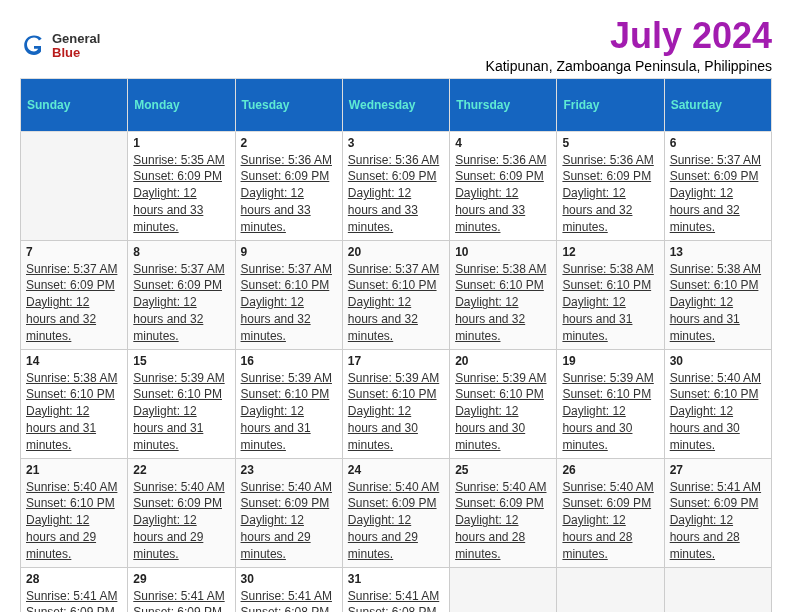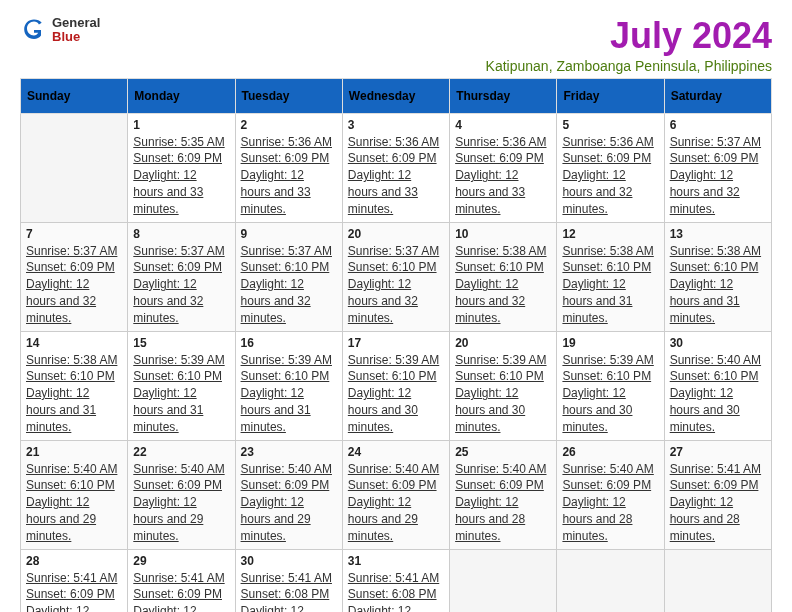--- a/index.html
+++ b/index.html
@@ -19,21 +19,21 @@
     }
     .header {
       display: flex;
       align-items: flex-start;
       justify-content: space-between;
       margin-bottom: 4px;
     }
     .logo {
       display: flex;
       align-items: center;
-      margin-top: 0;
+      margin-top: 16px;
     }
     .logo-text {
       display: flex;
       flex-direction: column;
       font-size: 13px;
       font-weight: bold;
       line-height: 1.1;
     }
     .logo-text .general { color: #333; }
     .logo-text .blue { color: #b91c1c; }
@@ -46,36 +46,36 @@
       text-align: right;
     }
     .month-title {
       font-size: 36px;
       font-weight: bold;
       color: #a21caf;
       line-height: 1.1;
     }
     .location-title {
       font-size: 14px;
-      color: #4d7c0f;
+      color: #000000;
       margin-top: 2px;
     }
     .calendar {
       flex: 1;
       border-collapse: collapse;
       width: 100%;
       table-layout: fixed;
     }
     .calendar th {
       background: #1565c0;
-      color: #000000;
+      color: #5eead4;
       font-size: 12px;
       font-weight: bold;
       text-align: left;
-      padding: 10px 6px;
+      padding: 19px 6px;
       border: 1px solid #ddd;
     }
     .calendar td {
       border: 1px solid #ccc;
       vertical-align: top;
       padding: 4px 5px;
       font-size: 9.5px;
       color: #333;
       height: 80px;
       background: #fff;

